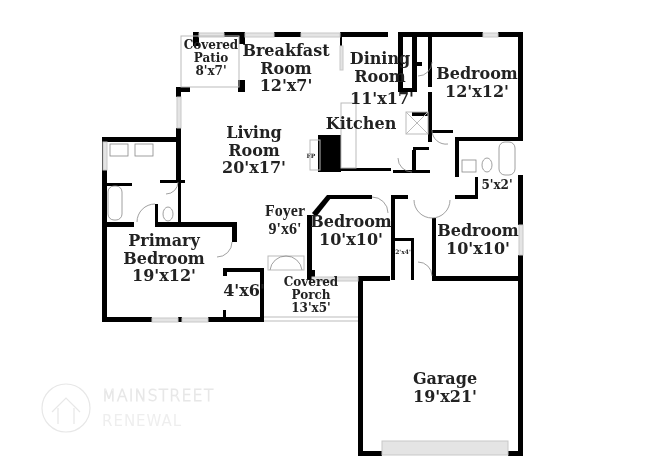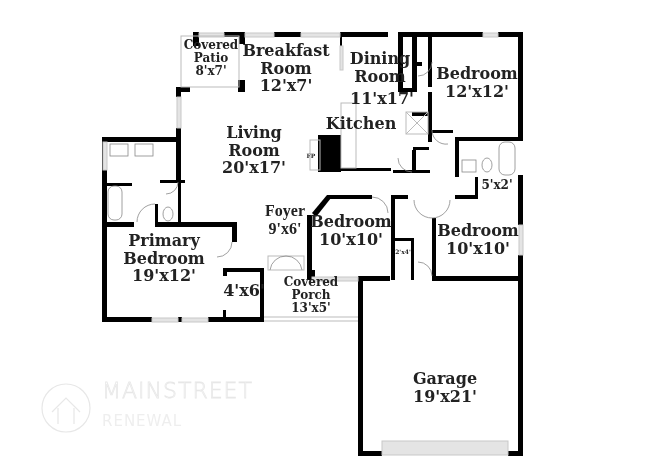--- a/index.html
+++ b/index.html
@@ -3,21 +3,21 @@
 <meta charset="utf-8">
 <style>
   html, body { margin:0; padding:0; background:#ffffff; }
   body { width:650px; height:473px; position:relative; overflow:hidden; font-family:"DejaVu Serif", "Liberation Serif", serif; }
   #plan { position:absolute; left:0; top:0; width:650px; height:473px; }
   .label { position:absolute; text-align:center; color:#222; font-weight:bold; line-height:1.1; white-space:nowrap; transform:translate(-50%,-50%); }
   .lg { font-size:16px; }
   .sm { font-size:12px; }
   .xs { font-size:6px; }
   .logo { position:absolute; left:38px; top:378px; width:230px; height:60px; opacity:0.35; }
-  .logo-text1 { position:absolute; left:64px; top:0; font-family:"DejaVu Sans","Liberation Sans",sans-serif; font-size:22px; letter-spacing:1px; color:transparent; -webkit-text-stroke:0.8px #bdbdbd; font-weight:300; }
+  .logo-text1 { position:absolute; left:64px; top:8px; font-family:"DejaVu Sans","Liberation Sans",sans-serif; font-size:16px; letter-spacing:1px; color:transparent; -webkit-text-stroke:0.8px #bdbdbd; font-weight:300; }
   .logo-text2 { position:absolute; left:64px; top:34px; font-family:"DejaVu Sans","Liberation Sans",sans-serif; font-size:15px; letter-spacing:1px; color:#cfcfcf; }
 </style>
 </head>
 <body>
 
 <svg id="plan" viewBox="0 0 650 473" xmlns="http://www.w3.org/2000/svg">
   <g fill="#000">
 
     <rect x="193" y="32" width="6" height="14"></rect>
     <rect x="224" y="32" width="21" height="5"></rect>

